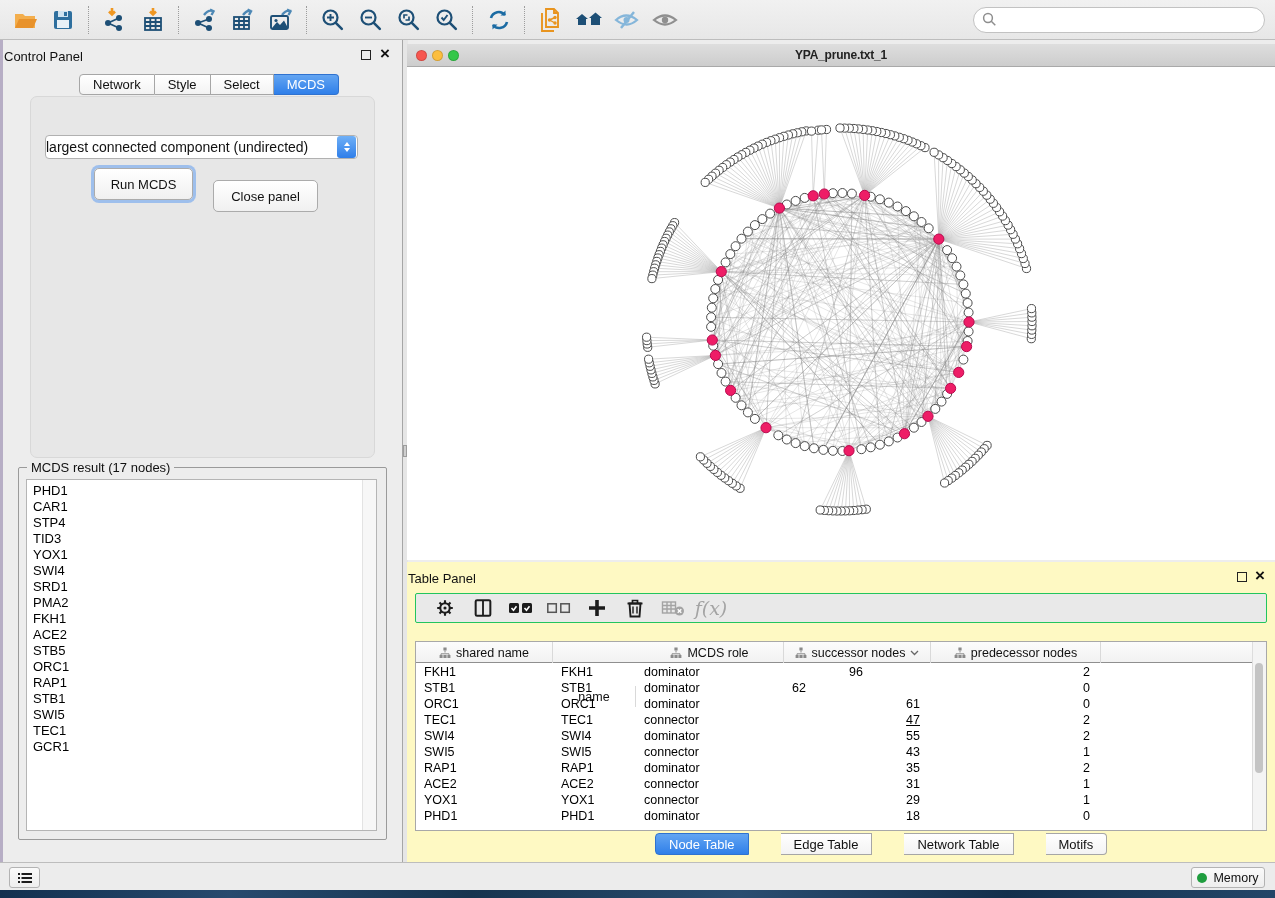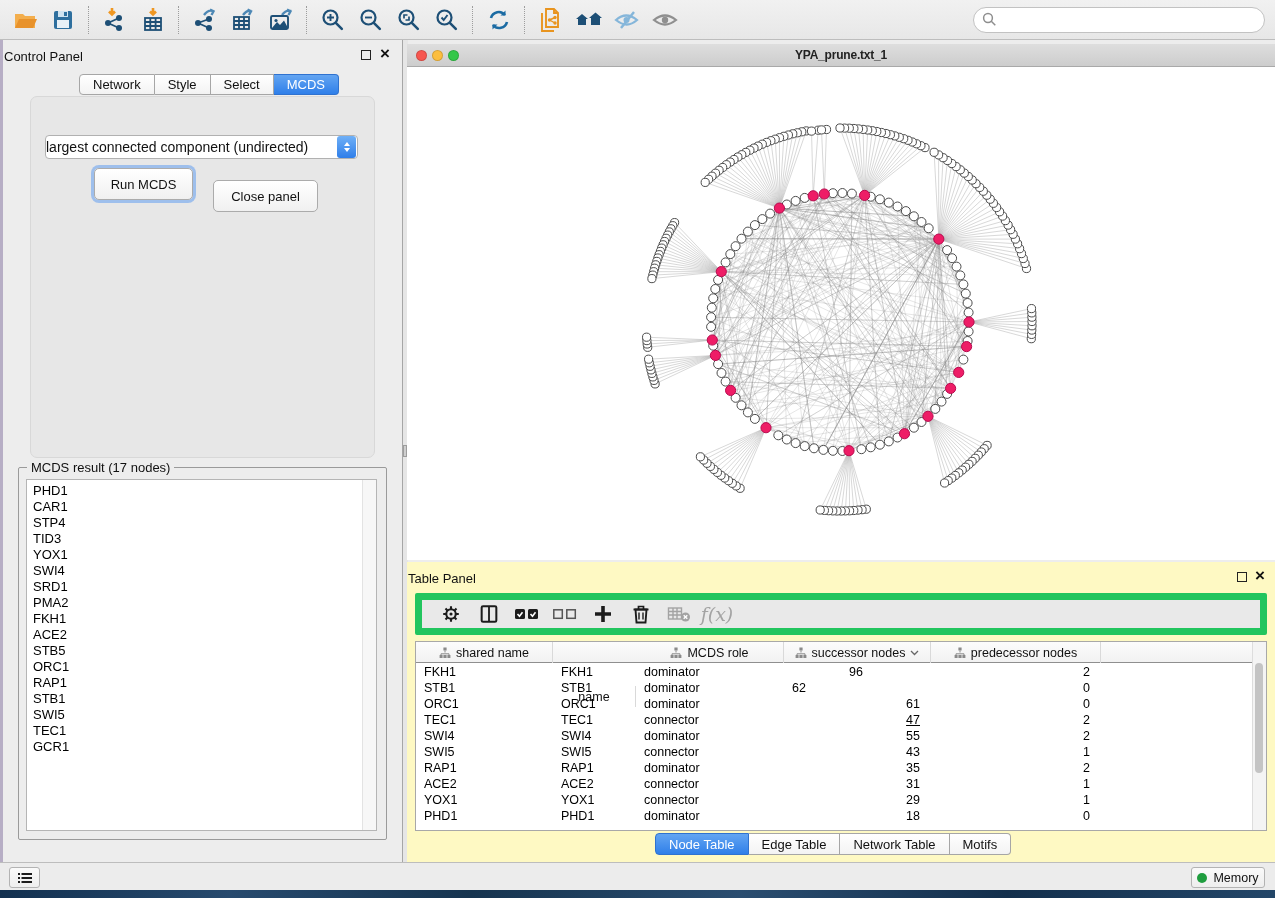--- a/index.html
+++ b/index.html
@@ -62,37 +62,37 @@
   #net-frame{left:407px;top:44px;width:868px;height:516px;background:#fff;}
   #net-titlebar{position:absolute;left:0;top:0;width:100%;height:23px;background:linear-gradient(#dedede,#cdcdcd);
         border-bottom:1px solid #a9a9a9;box-sizing:border-box;}
   .light{position:absolute;top:6px;width:11px;height:11px;border-radius:50%;}
   #net-title{position:absolute;left:0;top:4px;width:100%;text-align:center;font-size:12px;font-weight:bold;color:#222;
         font-family:"Liberation Sans",sans-serif;letter-spacing:-0.2px;}
   #net-canvas{position:absolute;left:0;top:23px;width:868px;height:493px;background:#fff;}
 
   
   #table-panel{left:407px;top:562px;width:868px;height:300px;background:#fef9c3;}
-  #tp-toolbar{position:absolute;left:8px;top:31px;width:852px;height:42px;background:#e9e9e9;border:7px solid #22c55e;
+  #tp-toolbar{position:absolute;left:8px;top:31px;width:852px;height:30px;background:#e9e9e9;border:1px solid #22c55e;
         border-radius:2px;display:flex;align-items:center;padding-left:12px;box-sizing:border-box;gap:4px;}
   .ttbtn{width:34px;height:34px;display:flex;align-items:center;justify-content:center;}
   .fx{font-family:"DejaVu Serif",serif;font-style:italic;font-size:19px;color:#a3a3a3;}
 
   #table-box{position:absolute;left:8px;top:79px;width:852px;height:190px;background:#fff;border:1px solid #a8a8a8;box-sizing:border-box;overflow:hidden;}
   #thead{position:absolute;left:0;top:0;height:21px;display:flex;background:linear-gradient(#fcfcfc,#f2f2f2);
         border-bottom:1px solid #8f8f8f;width:100%;box-sizing:border-box;}
   .th{height:21px;display:flex;align-items:center;justify-content:center;gap:5px;border-right:1px solid #d9d9d9;
         font-size:12.5px;color:#111;box-sizing:border-box;flex:0 0 auto;}
   #tbody{position:absolute;left:0;top:22px;width:100%;}
   .tr{display:flex;height:16px;}
   .td{font-size:12.5px;line-height:16px;box-sizing:border-box;padding:0 11px 0 8px;color:#000;flex:0 0 auto;white-space:nowrap;}
   #table-scroll{position:absolute;right:0;top:0;width:13px;height:100%;background:#f4f4f4;border-left:1px solid #ddd;}
   #table-thumb{position:absolute;left:2px;top:21px;width:8px;height:110px;background:#c4c4c4;border-radius:5px;}
 
-  #tp-tabs{position:absolute;left:248px;top:271px;display:flex;height:22px;}
+  #tp-tabs{position:absolute;left:248px;top:271px;display:flex;height:22px;gap:32px;}
 
   
   #status-bar{left:0;top:862px;width:1275px;height:28px;background:#ececec;border-top:1px solid #bdbdbd;box-sizing:border-box;}
   .statbtn{position:absolute;top:4px;height:21px;background:linear-gradient(#fafafa,#eee);border:1px solid #b3b3b3;
         border-radius:3px;display:flex;align-items:center;justify-content:center;box-sizing:border-box;}
   #menu-btn{left:9px;width:31px;}
   #memory-btn{right:10px;width:74px;gap:6px;font-size:12.5px;color:#111;}
   #memory-dot{width:10px;height:10px;border-radius:50%;}
   #desktop-strip{left:0;top:890px;width:1275px;height:8px;
         background:linear-gradient(90deg,#12304f,#274a6e 18%,#16344f 37%,#2a4d70 58%,#132f4c 79%,#234668);}

